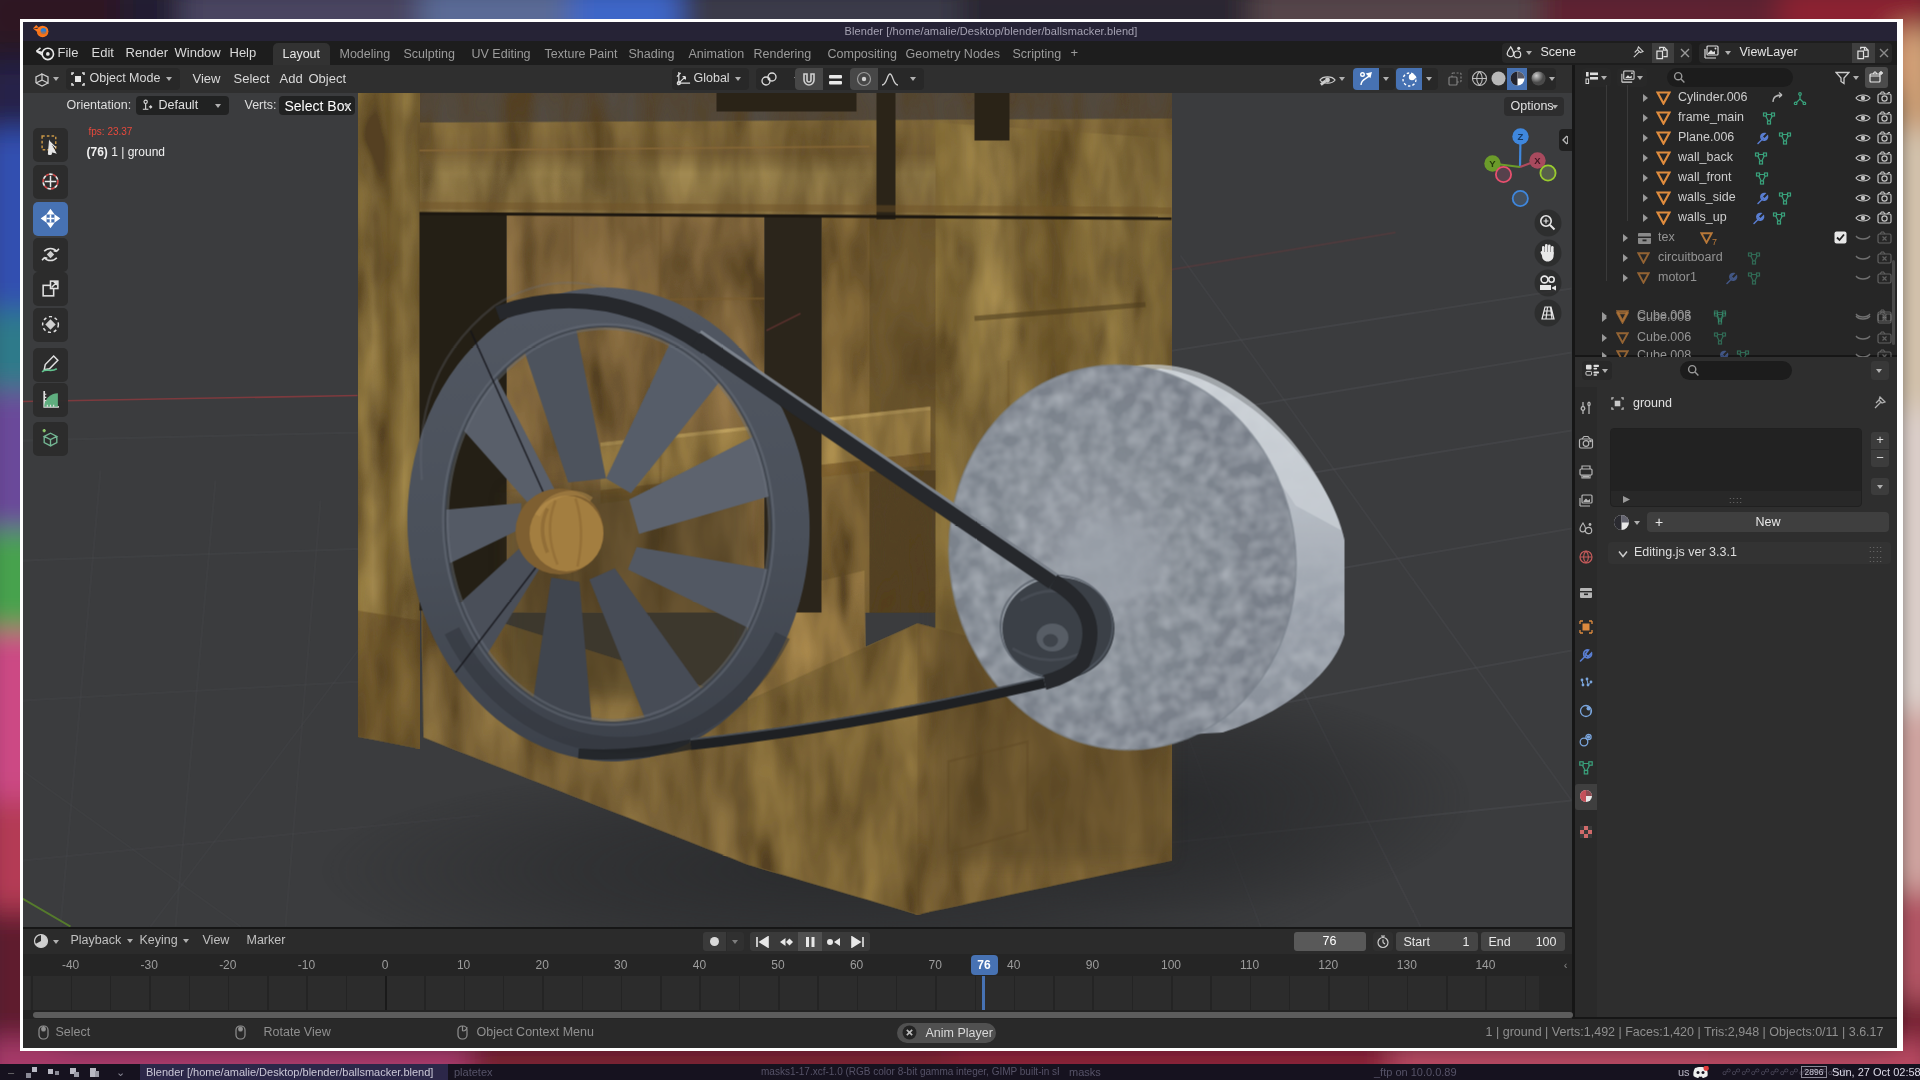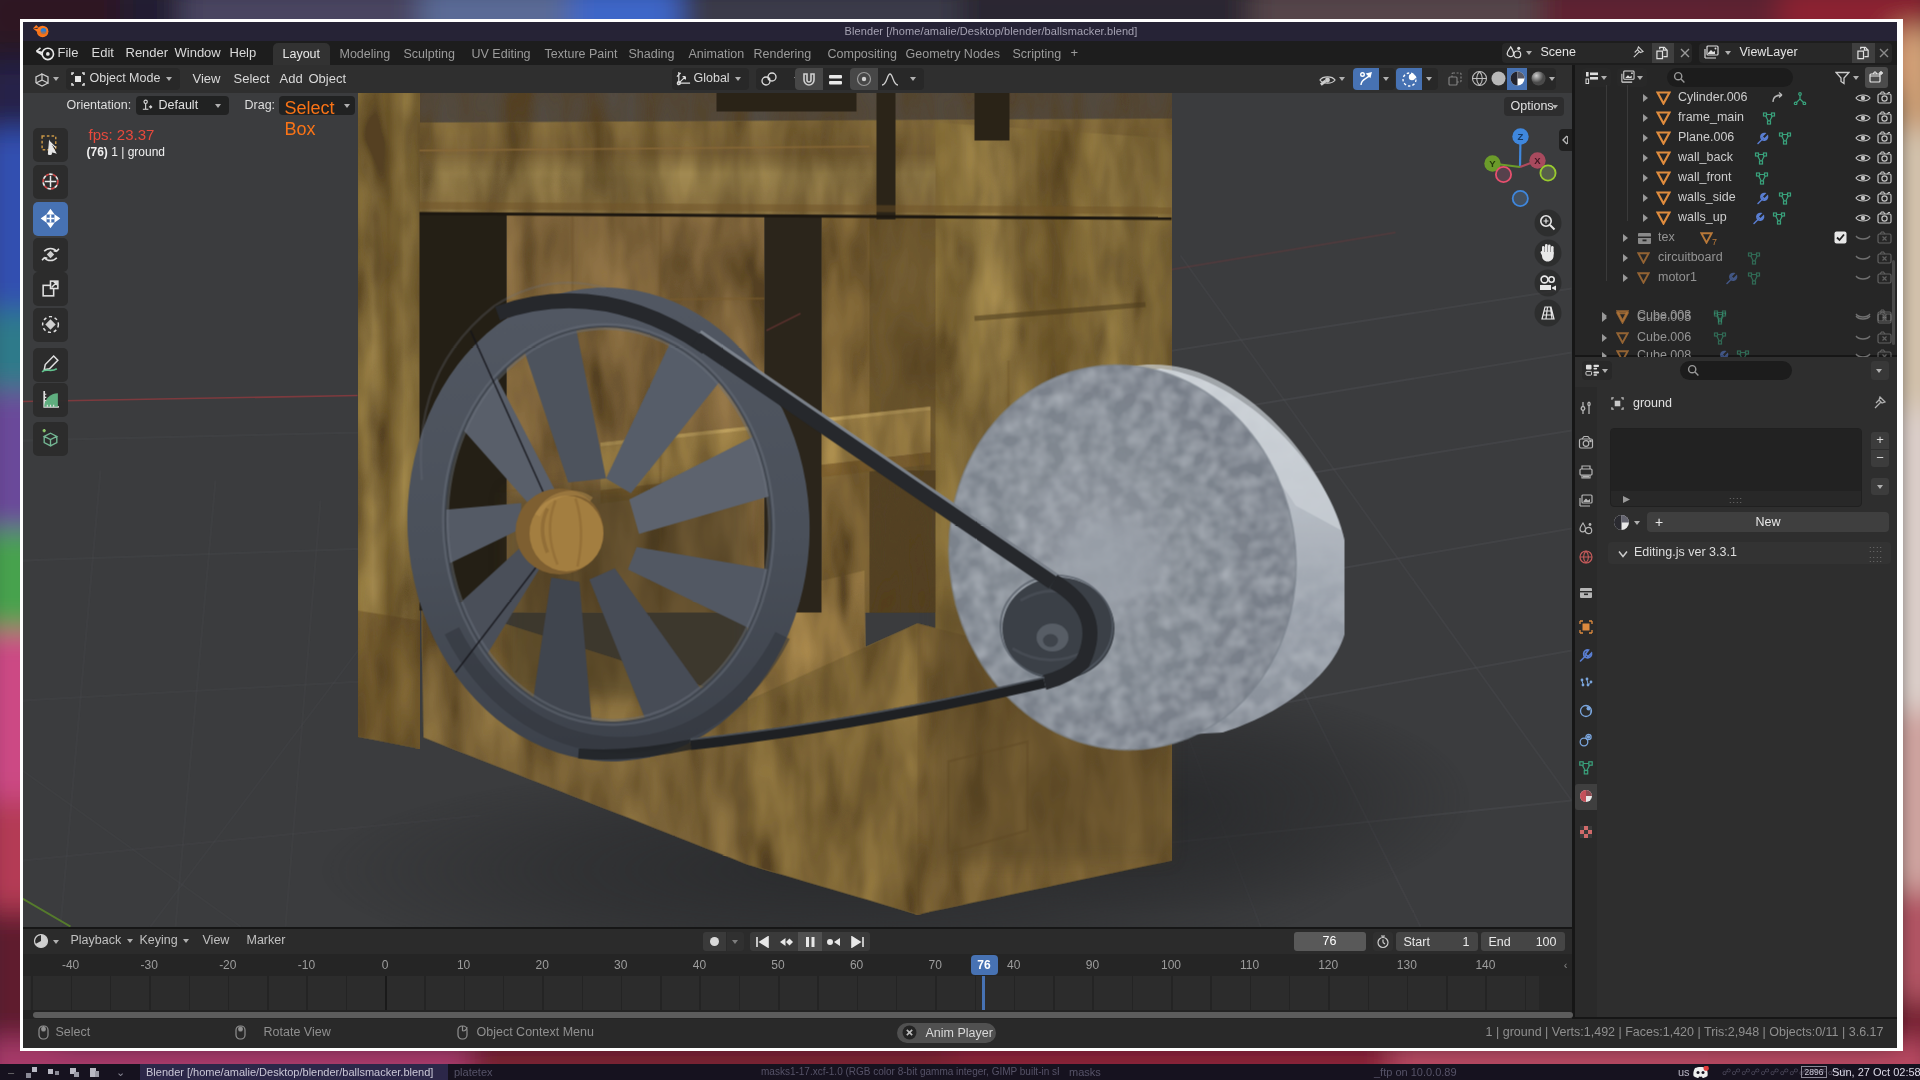--- a/index.html
+++ b/index.html
@@ -522,26 +522,26 @@
 
           <div class="abs" style="left:44px;top:33px;font-size:12.5px;color:#dedede">Orientation:</div>
           <div class="abs" style="left:113px;top:31px;width:93px;height:19px;background:#1c1c1ccc;border-radius:4px">
             <svg width="13" height="13" style="position:absolute;left:5px;top:3px" viewBox="0 0 14 14" fill="none" stroke="#ddd" stroke-width="1.2">
               <circle cx="5" cy="3" r="1.8"></circle>
                 <path d="M5 5 v6 M2 11 h6 M8.5 8.5 l3 0 M10 7 l1.5 1.5 l-1.5 1.5"></path>
             </svg>
             <div class="abs" style="left:23px;top:2px;font-size:12.5px;color:#e0e0e0">Default</div>
             <span class="chev" style="position:absolute;left:79px;top:8px"></span>
           </div>
-          <div class="abs" style="left:222px;top:33px;font-size:12.5px;color:#dedede">Drag:</div>
+          <div class="abs" style="left:222px;top:33px;font-size:12.5px;color:#dedede">Verts:</div>
           <div class="abs" style="left:256px;top:31px;width:76px;height:19px;background:#1c1c1ccc;border-radius:4px">
-            <div class="abs" style="left:6px;top:2px;font-size:18px;color:#f97316">Select Box</div>
+            <div class="abs" style="left:6px;top:2px;font-size:14px;color:#ffffff">Select Box</div>
             <span class="chev" style="position:absolute;left:65px;top:8px"></span>
           </div>
-          <div class="abs" style="left:66px;top:61px;font-size:15px;color:#e8493c">fps: 23.37</div>
+          <div class="abs" style="left:66px;top:61px;font-size:10px;color:#e8493c">fps: 23.37</div>
           <div class="abs" style="left:64px;top:80px;font-size:12px;color:#f0f0f0"><b>(76)</b> 1 | ground</div>
           <div class="abs" style="left:1481px;top:32px;width:60px;height:19px;background:#2a2a2ac9;border-radius:4px">
             <div class="abs" style="left:7px;top:2px;font-size:12.5px;color:#e0e0e0">Options</div>
             <span class="chev" style="position:absolute;left:48px;top:8px"></span>
           </div>
 
           <div id="toolbar">
             <div class="tbtn" style="top:63.5px">
               <svg viewBox="0 0 20 20">
                   <rect x="2" y="2" width="13" height="13" fill="none" stroke="#c89646" stroke-width="1.4" stroke-dasharray="2.5 2"></rect>

